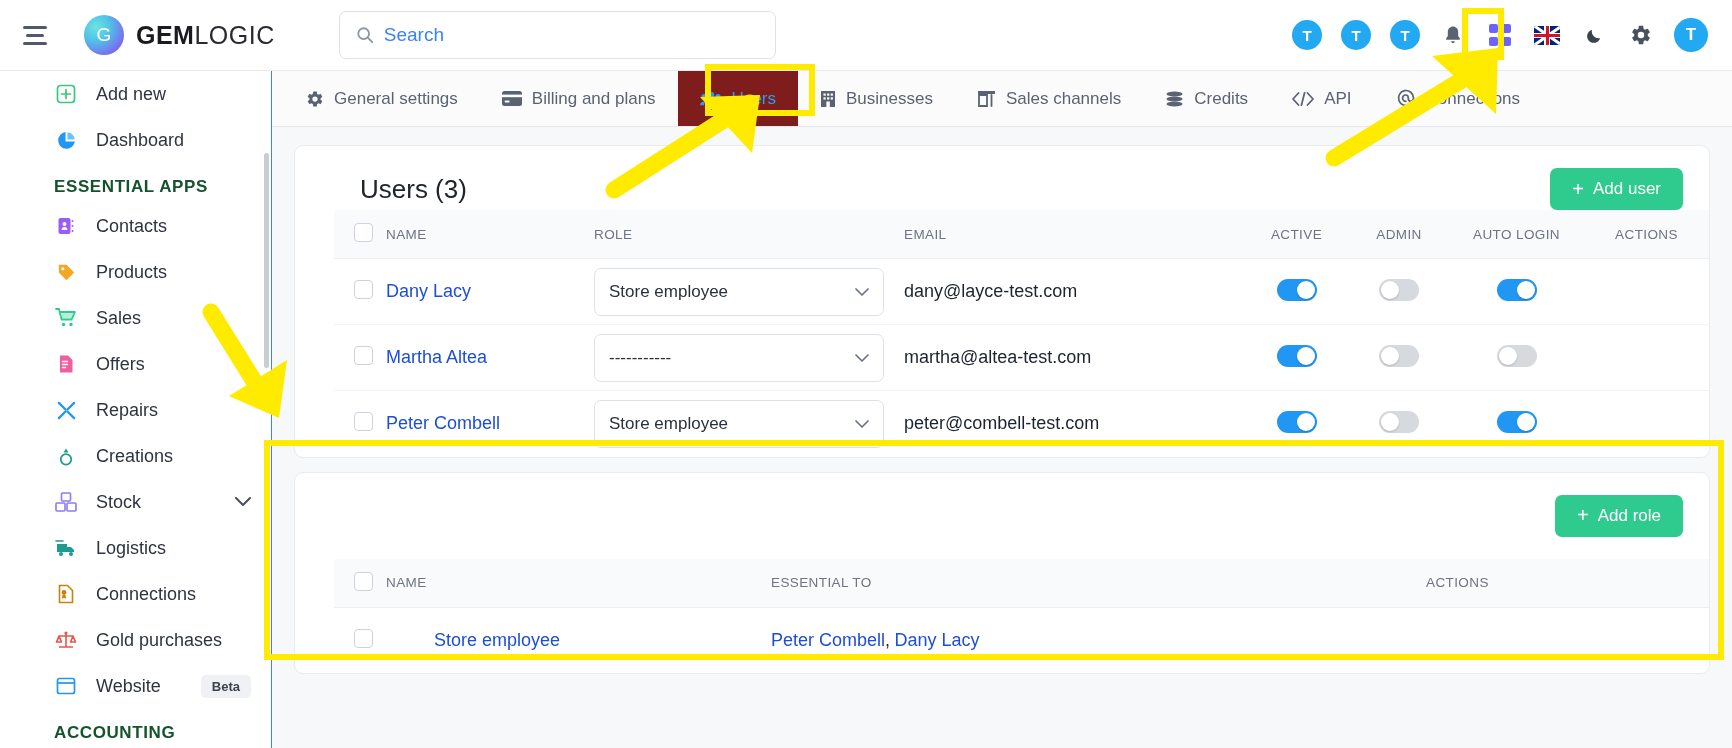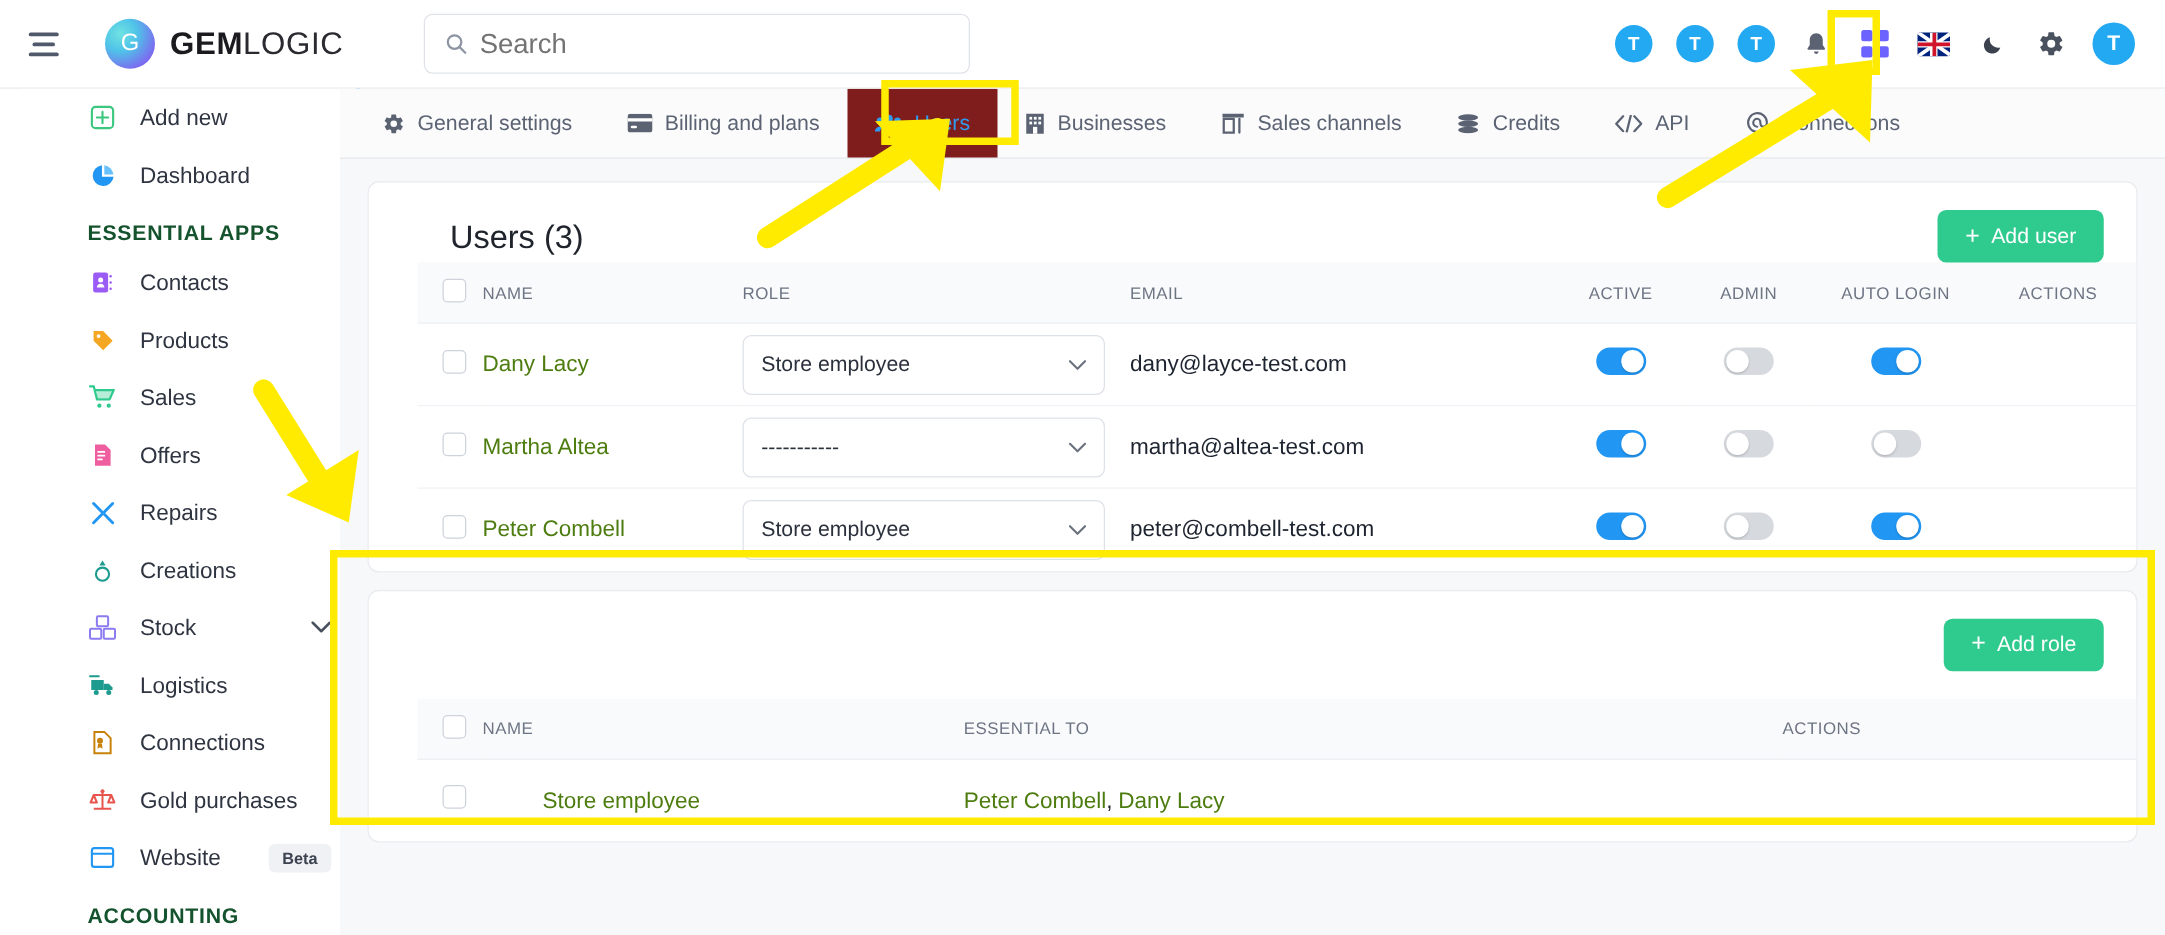--- a/index.html
+++ b/index.html
@@ -37,21 +37,21 @@
   .brand-text { font-size: 25px; letter-spacing: .5px; color:#1b1b1f; }
   .brand-text b { font-weight: 800; }
   .brand-text span { font-weight: 300; color:#2a2a30; }
 
   .searchbox {
     margin-left: 64px; width: 437px; height: 48px;
     border: 1px solid #dfe3e9; border-radius: 7px;
     display: flex; align-items: center; gap: 10px; padding: 0 16px;
     background:#fff;
   }
-  .searchbox .ph { color: #737373; font-size: 22px; }
+  .searchbox .ph { color: #3b82f6; font-size: 19px; }
 
   .top-actions {
     margin-left: auto; display:flex; align-items:center; gap: 19px;
     padding-right: 24px;
   }
   .avatar-t {
     width: 30px; height: 30px; border-radius: 50%;
     background: #23a8f2; color: #fff; font-size: 15px; font-weight: 600;
     display:flex; align-items:center; justify-content:center;
   }
@@ -66,22 +66,22 @@
   .flag .cross-w { position:absolute; left:0; top:7px; width:100%; height:5px; background:#fff; }
   .flag .cross-w2 { position:absolute; left:10px; top:0; width:6px; height:100%; background:#fff; }
   .flag .cross-r { position:absolute; left:0; top:8px; width:100%; height:3px; background:#cf142b; }
   .flag .cross-r2 { position:absolute; left:11.5px; top:0; width:3px; height:100%; background:#cf142b; }
   .flag .dg1, .flag .dg2 { position:absolute; left:-4px; top:8px; width:36px; height:3px; background:#fff; }
   .flag .dg1 { transform: rotate(35deg); }
   .flag .dg2 { transform: rotate(-35deg); }
 
   
   .sidebar {
-    position:absolute; left:16px; top:71px; width:272px; height:677px;
-    background:#fff; border-right:3px solid #3b82f6; overflow:hidden;padding-left:34px;
+    position:absolute; left:0; top:71px; width:272px; height:677px;
+    background:#fff; border-right:1px solid #3b82f6; overflow:hidden;padding-left:34px;
   }
   .side-item {
     display:flex; align-items:center; height:46px; padding:0 20px; gap: 18px;
     cursor:pointer; position:relative;
   }
   .side-item .lbl { font-size:18px; color:#2e3440; }
   .side-item .ico { width:24px; height:24px; display:flex; align-items:center; justify-content:center; flex:0 0 24px;}
   .side-group {
     font-size:17px; letter-spacing:.6px; color:#14532d; font-weight:600;
     padding: 14px 20px 6px 20px;
@@ -136,21 +136,21 @@
     text-align:left; font-size:13.5px; letter-spacing:.4px; color:#6d7484;
     font-weight:400; padding: 13px 0; border-bottom:1px solid #edeff2;
   }
   td { padding: 0; border-bottom:1px solid #f0f2f5; height:66px; vertical-align:middle; }
   tbody tr:last-child td { border-bottom:none; }
 
   .cbx {
     width:19px; height:19px; border:1px solid #cdd2db; border-radius:4px; background:#fff;
     display:inline-block; cursor:pointer;
   }
-  .lnk { color:#4d7c0f; font-size:18px; cursor:pointer; }
+  .lnk { color:#1d4ed8; font-size:18px; cursor:pointer; }
   .cell-email { color:#1d2430; font-size:18px; }
 
   .select {
     width:290px; height:48px; border:1px solid #dde1e8; border-radius:7px;
     display:flex; align-items:center; padding:0 14px; font-size:17px; color:#2b313c;
     background:#fff; cursor:pointer;
   }
   .select .cv { margin-left:auto; color:#6b7280; font-size:14px; }
 
   .toggle {

